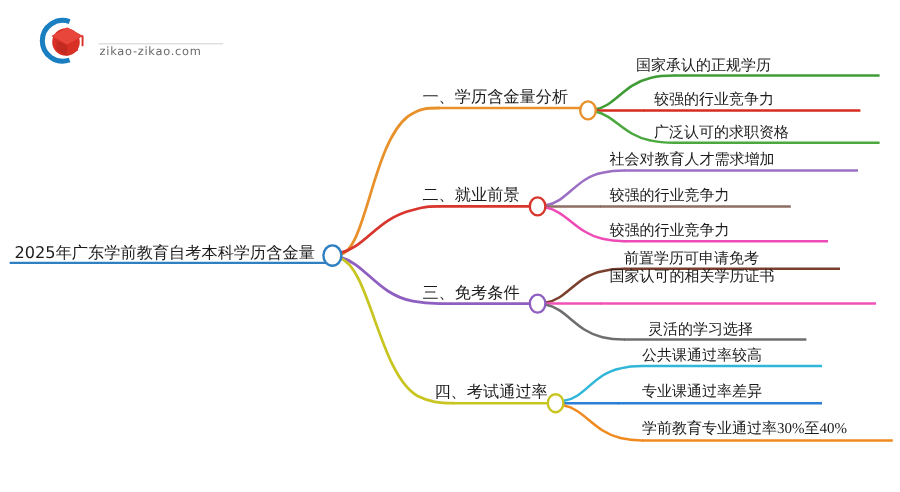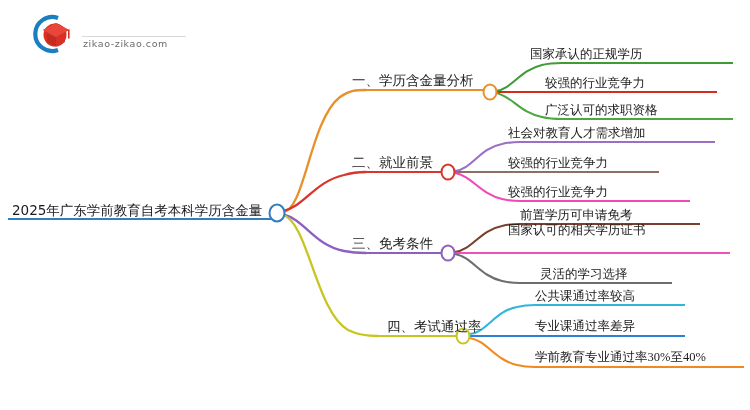--- a/index.html
+++ b/index.html
@@ -129,18 +129,18 @@
   <div class="nd b" style="left:352px; top:154px;">二、就业前景</div>
   <div class="nd leaf" style="left:508px; top:125px;">社会对教育人才需求增加</div>
   <div class="nd leaf" style="left:508px; top:155px;">较强的行业竞争力</div>
   <div class="nd leaf" style="left:508px; top:184px;">较强的行业竞争力</div>
 
   <div class="nd b" style="left:352px; top:235px;">三、免考条件</div>
   <div class="nd leaf" style="left:520px; top:207px;">前置学历可申请免考</div>
   <div class="nd leaf" style="left:508px; top:222px;">国家认可的相关学历证书</div>
   <div class="nd leaf" style="left:540px; top:266px;">灵活的学习选择</div>
 
-  <div class="nd b" style="left:362px; top:318px;margin-left:25px;">四、考试通过率</div>
+  <div class="nd b" style="left:362px; top:318px;">四、考试通过率</div>
   <div class="nd leaf" style="left:535px; top:288px;">公共课通过率较高</div>
   <div class="nd leaf" style="left:535px; top:318px;">专业课通过率差异</div>
   <div class="nd leaf" style="left:535px; top:349px;font-family:Liberation Serif, serif;">学前教育专业通过率30%至40%</div>
 
 </div>
 
 </body></html>

